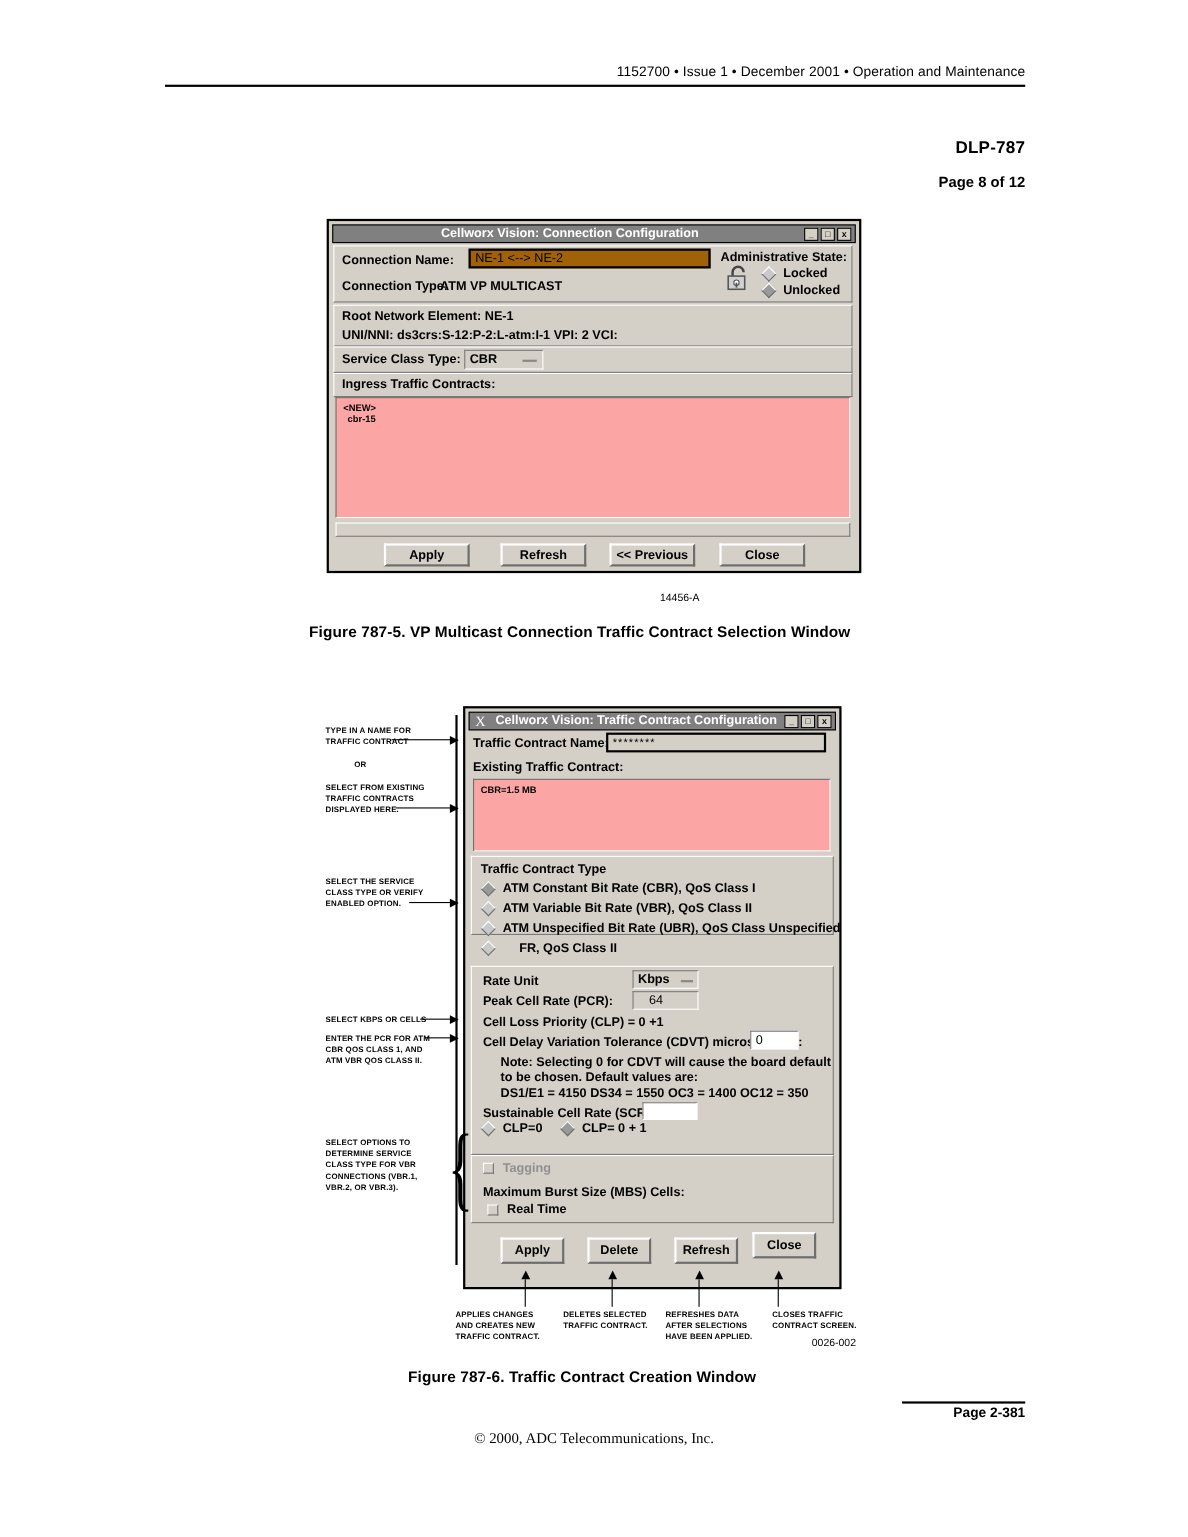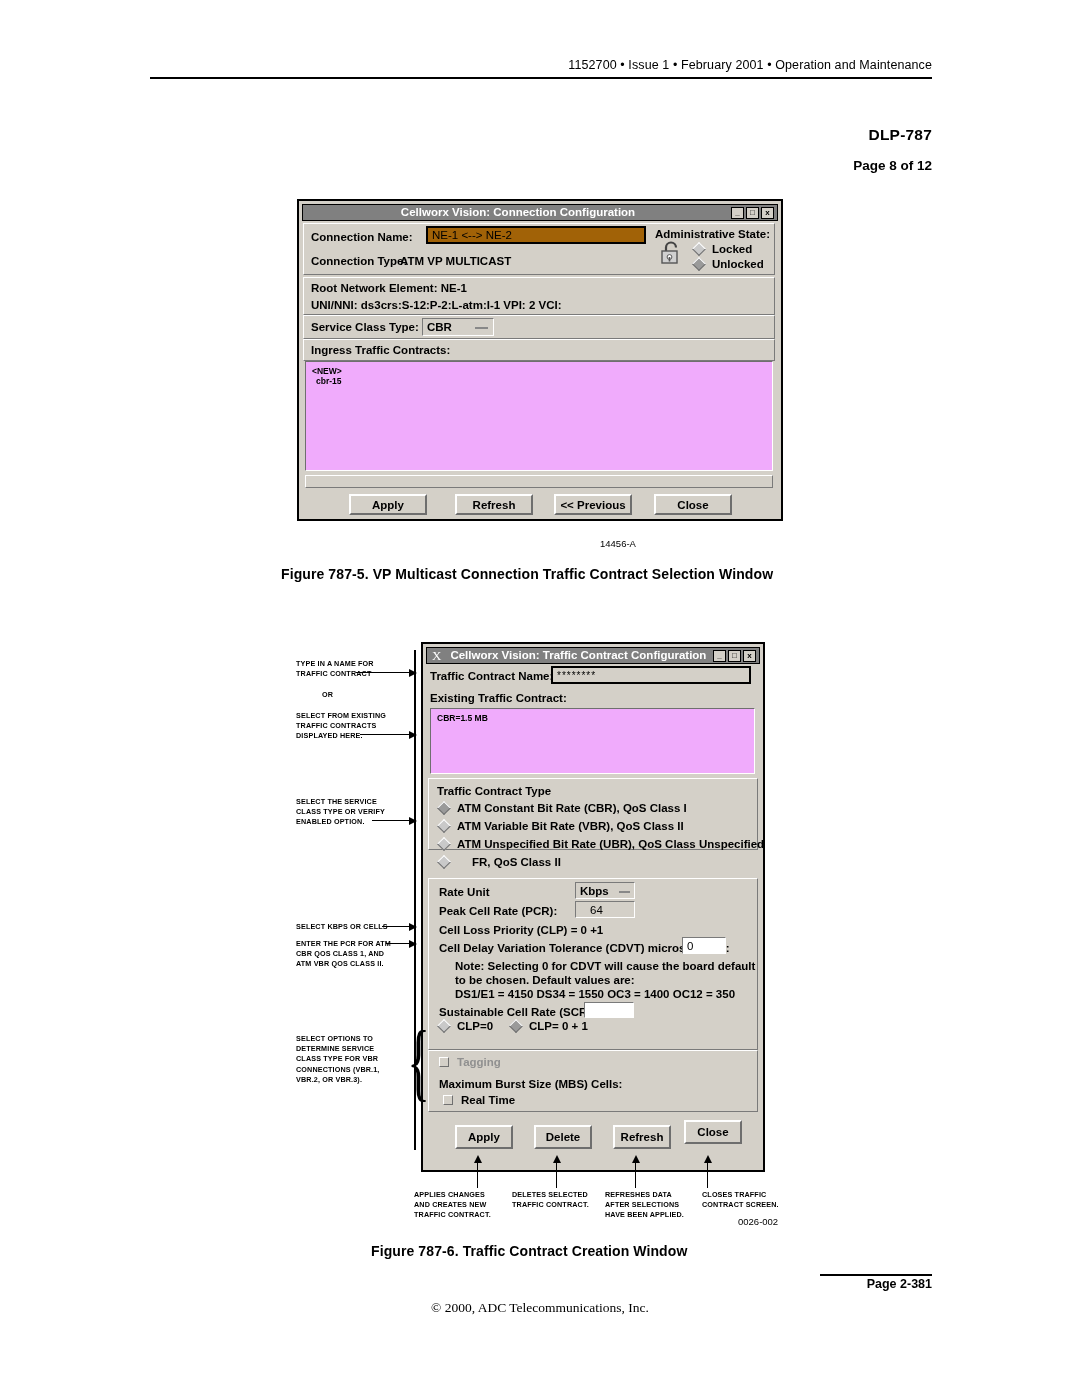--- a/index.html
+++ b/index.html
@@ -66,21 +66,21 @@
   .xglyph { color:#fff; font-size:13px; font-weight:normal; padding:0 5px 0 3px; font-family:"Liberation Serif", serif;}
 
   .panel {
     background:#d4d0c8;
     border-top:1.5px solid #ffffff;
     border-left:1.5px solid #ffffff;
     border-right:1.5px solid #7a7a7a;
     border-bottom:1.5px solid #7a7a7a;
   }
   .sunken {
-    background:#f0abfc;
+    background:#fca5a5;
     border-top:1.5px solid #6f6f6f;
     border-left:1.5px solid #6f6f6f;
     border-right:1.5px solid #ffffff;
     border-bottom:1.5px solid #ffffff;
   }
   .field {
     background:#d4d0c8;
     border-top:1.5px solid #7a7a7a;
     border-left:1.5px solid #7a7a7a;
     border-right:1.5px solid #ffffff;
@@ -197,21 +197,21 @@
     font-size:86px;
     font-family:"Liberation Serif", serif;
     line-height:1;
     transform:scaleX(.55);
   }
 </style>
 </head>
 <body>
 
 <div class="page-header">
-  <div>1152700 • Issue 1 • February 2001 • Operation and Maintenance</div>
+  <div>1152700 • Issue 1 • December 2001 • Operation and Maintenance</div>
   <div class="rule"></div>
 </div>
 <div class="dlp-title">DLP-787</div>
 <div class="dlp-page">Page 8 of 12</div>
 
 <div class="win" style="left:297px; top:199px; width:486px; height:322px; padding:3px;">
 
   <div class="titlebar">
     <span class="tb-text">Cellworx Vision: Connection Configuration</span>
     <span class="tb-btns">

